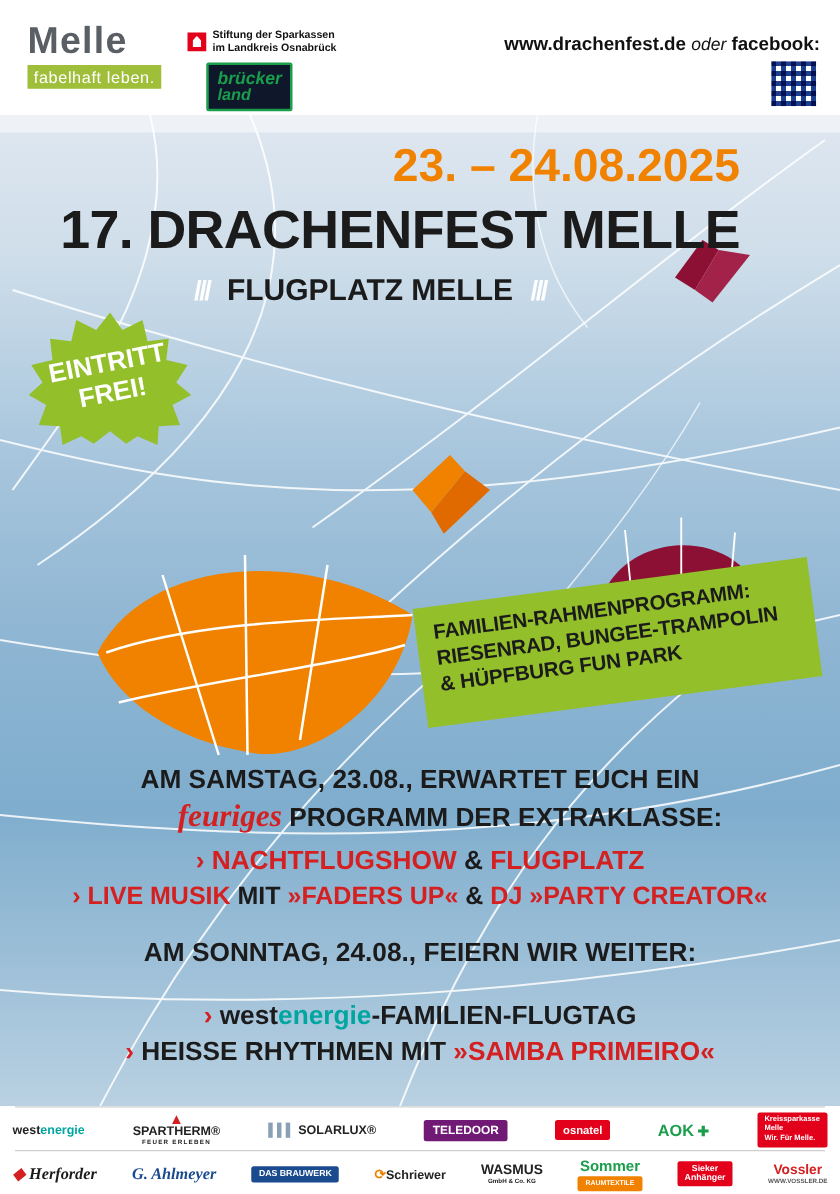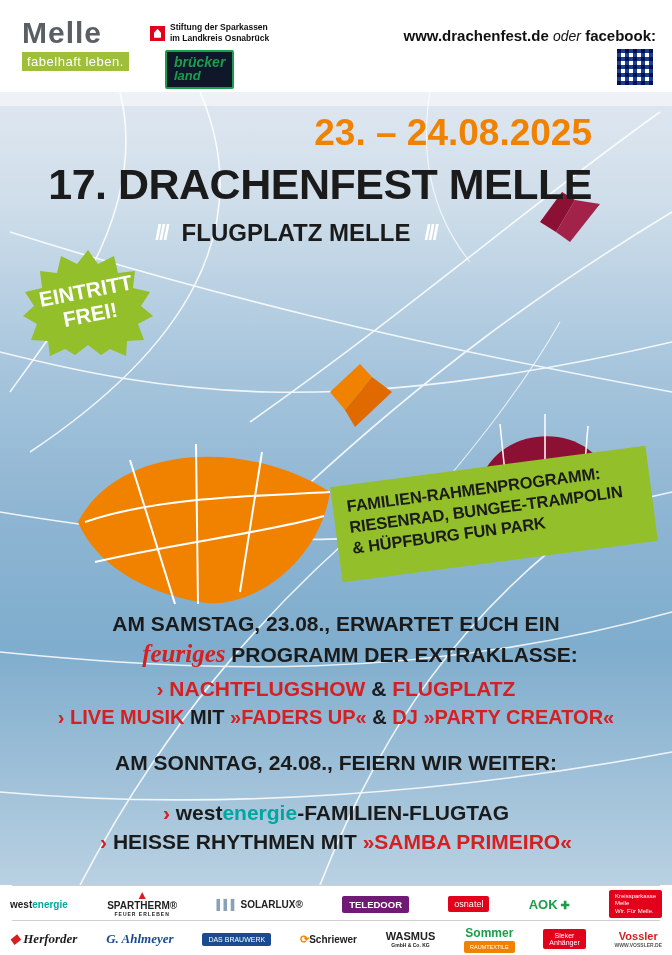--- a/index.html
+++ b/index.html
@@ -144,21 +144,21 @@
   .srow { position:absolute; left:10px; width:652px; display:flex; align-items:center; justify-content:space-between; }
   .srow.r1 { top:5px; height:28px; }
   .srow.r2 { top:40px; height:28px; }
   .sp { font-size:10px; font-weight:bold; color:#222; white-space:nowrap; }
   .sp.teal .t2 { color:#00a6a0; }
   .sp.box { background:#701a75; color:#fff; padding:3px 7px; border-radius:2px; font-size:9.5px; }
   .sp.red { color:#d42020; }
   .sp.green { color:#1a9e4b; }
   .sp.sml { font-size:9px; }
   .sp.serif { font-family:"Liberation Serif", serif; font-style:italic; font-size:13px; }
-  .chip { display:inline-block; padding:3px 6px; border-radius:2px; font-size:9px; font-weight:normal; }
+  .chip { display:inline-block; padding:3px 6px; border-radius:2px; font-size:9px; font-weight:bold; }
 </style>
 </head>
 <body>
 
 <div class="poster">
 
   <div class="sky">
     <div class="band-top"></div>
 
     <svg class="lines" viewBox="0 0 672 793" preserveAspectRatio="none">

